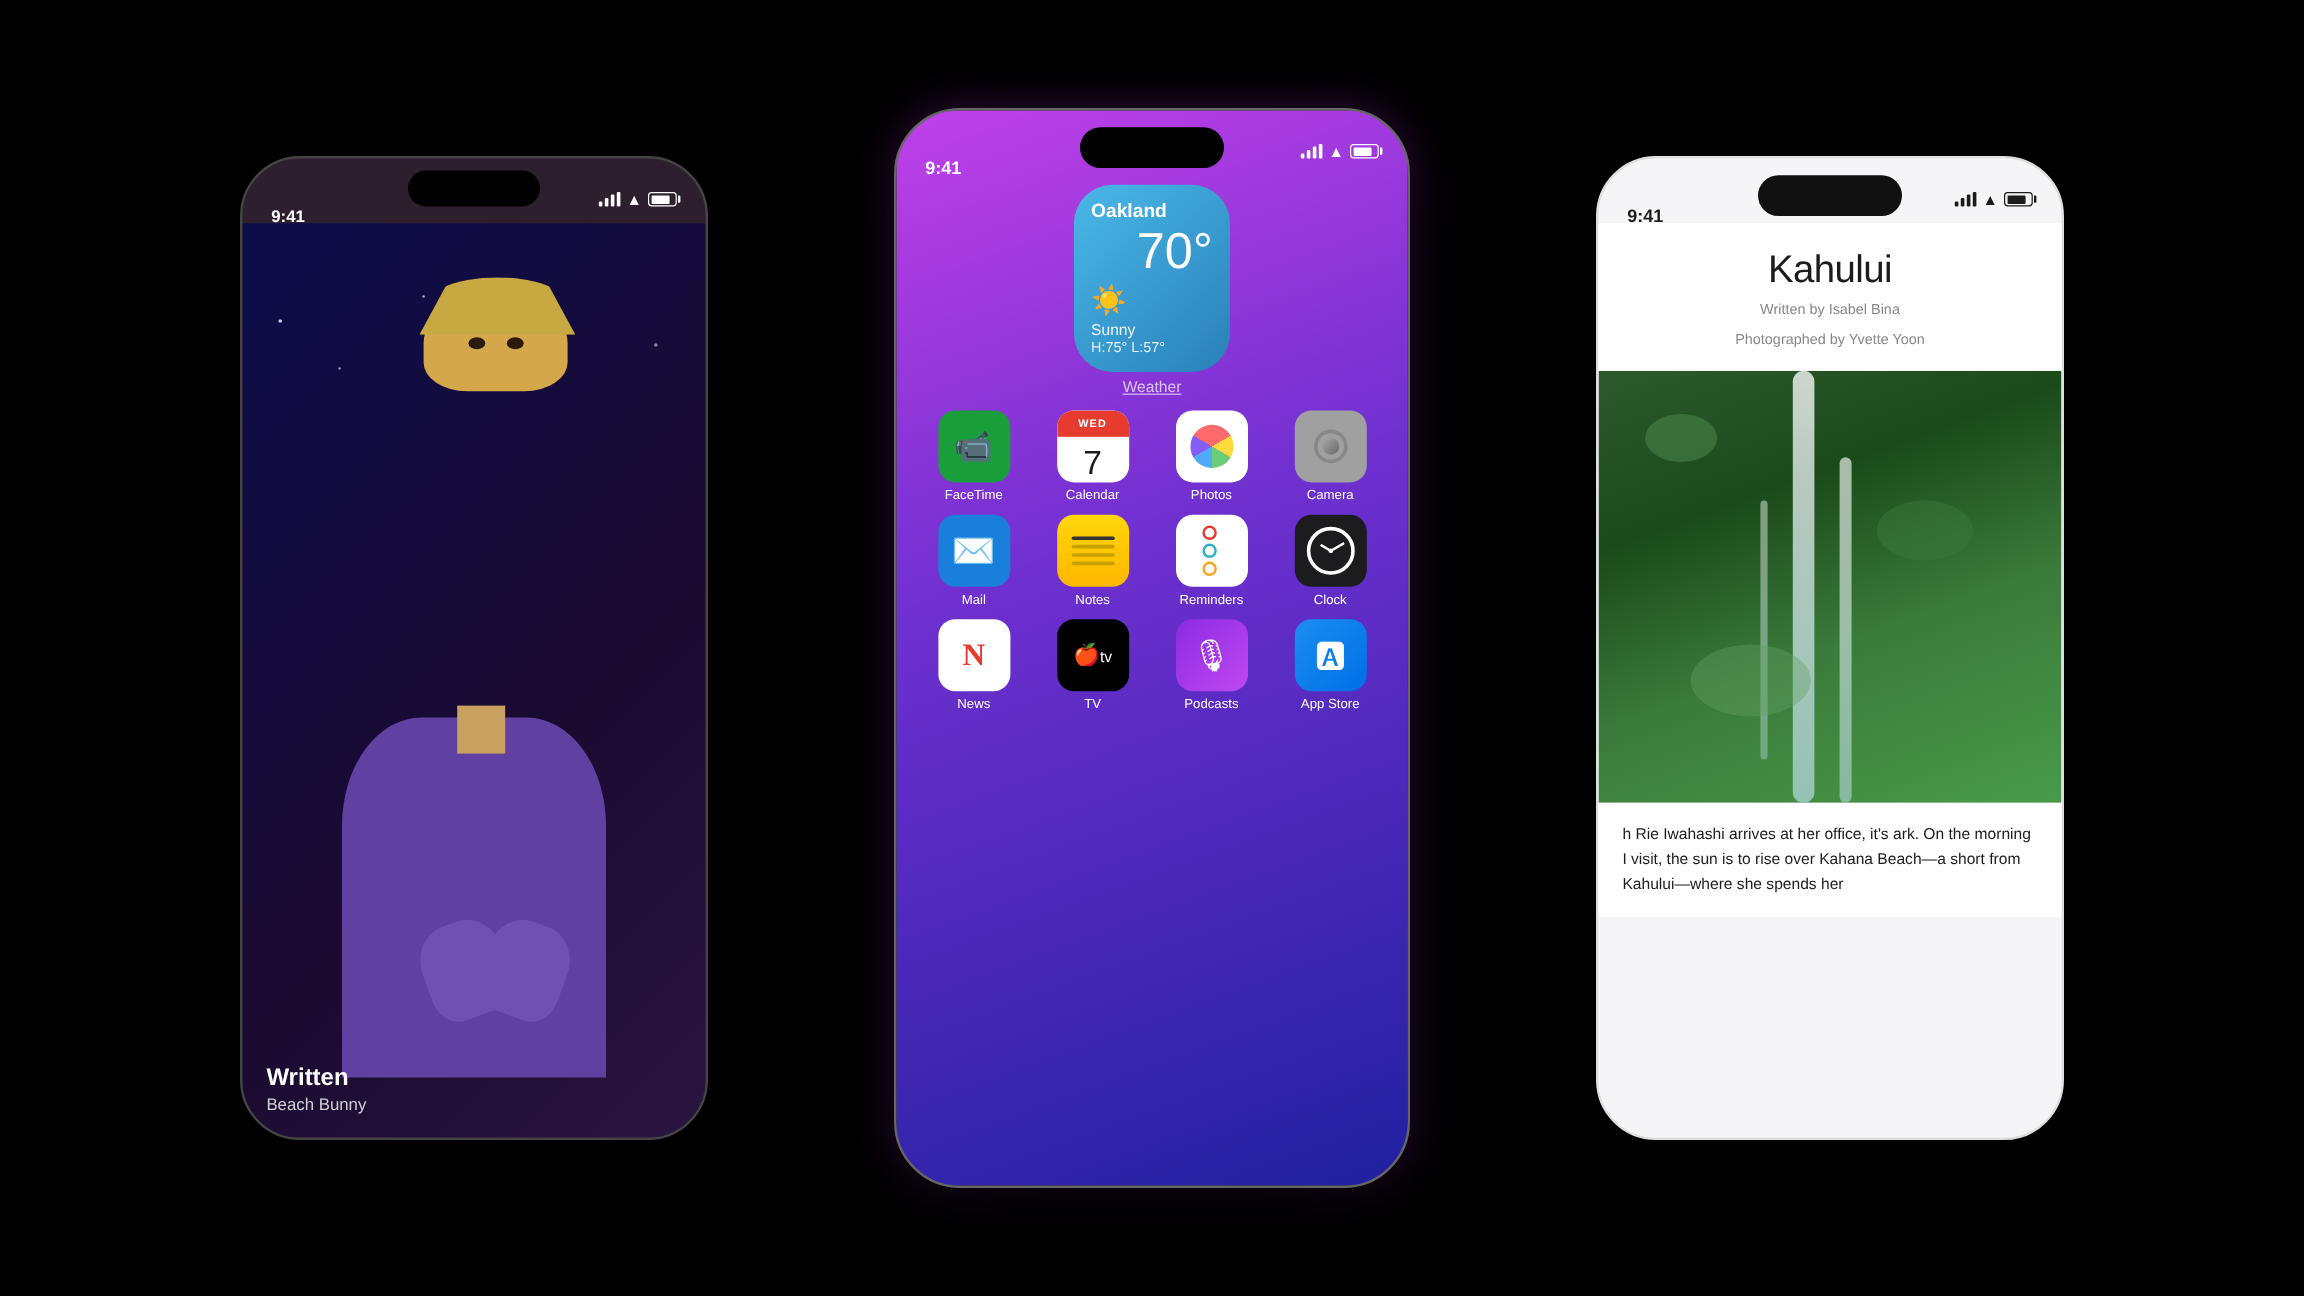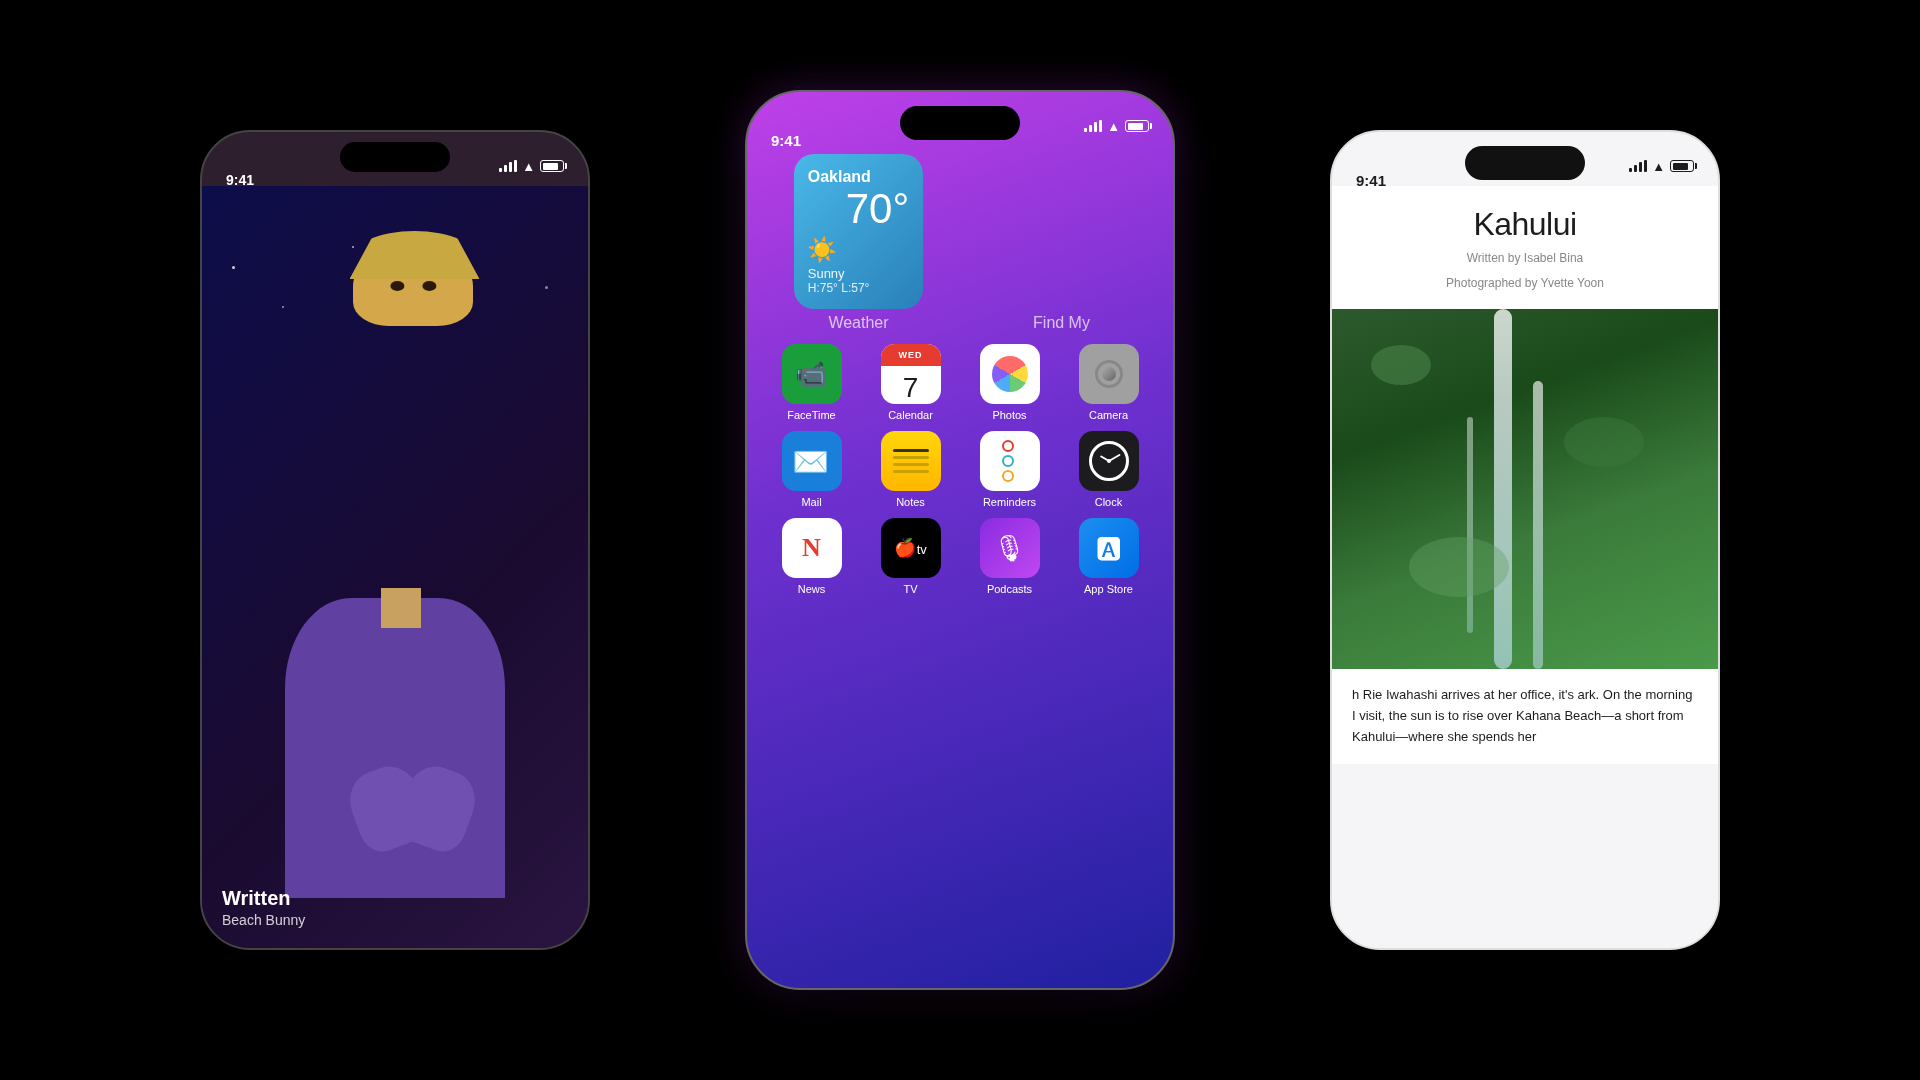--- a/index.html
+++ b/index.html
@@ -220,21 +220,21 @@
     }
 
     
     .widget-row {
       display: flex;
       gap: 12px;
     }
 
     .widget {
       flex: 1;
-      border-radius: 20px;
+      border-radius: 32px;
       overflow: hidden;
       position: relative;
     }
 
     
     .weather-widget {
       background: linear-gradient(135deg, #4ab8e8 0%, #2980b9 100%);
       padding: 14px;
       height: 170px;
     }
@@ -265,23 +265,24 @@
       margin-top: 2px;
     }
 
     .weather-range {
       font-size: 12px;
       color: rgba(255,255,255,0.85);
     }
 
     .widget-label {
       text-align: center;
-      font-size: 16px;
+      font-size: 13px;
       color: rgba(255,255,255,0.7);
       margin-top: 5px;
+      text-decoration: underline;
     }
 
     
     .findmy-widget {
       height: 170px;
       position: relative;
       overflow: hidden;
     }
 
     .map-bg {
@@ -647,36 +648,20 @@
           <div class="widget weather-widget">
             <div class="weather-city">Oakland</div>
             <div class="weather-temp">70°</div>
             <div class="weather-sun">☀️</div>
             <div class="weather-condition">Sunny</div>
             <div class="weather-range">H:75° L:57°</div>
           </div>
           <div class="widget-label">Weather</div>
         </div>
 
-        <div style="flex:1;display:flex;flex-direction:column;align-items:center;">
-          <div class="widget findmy-widget">
-            <div class="map-bg">
-
-              <div class="map-road-h" style="top:40%;left:0;right:0;"></div>
-              <div class="map-road-h" style="top:65%;left:0;right:0;"></div>
-
-              <div class="map-block" style="top:8%;left:8%;width:22%;height:28%;"></div>
-              <div class="map-block" style="top:8%;left:40%;width:22%;height:28%;"></div>
-              <div class="map-block" style="top:48%;left:8%;width:22%;height:14%;"></div>
-              <div class="map-block" style="top:48%;left:40%;width:22%;height:14%;"></div>
-
-            </div>
-          </div>
-          <div class="widget-label">Find My</div>
-        </div>
       </div>
 
       <div class="app-grid">
 
         <div class="app-item">
           <div class="app-icon icon-facetime">
             <span class="facetime-icon">📹</span>
           </div>
           <span class="app-name">FaceTime</span>
         </div>

